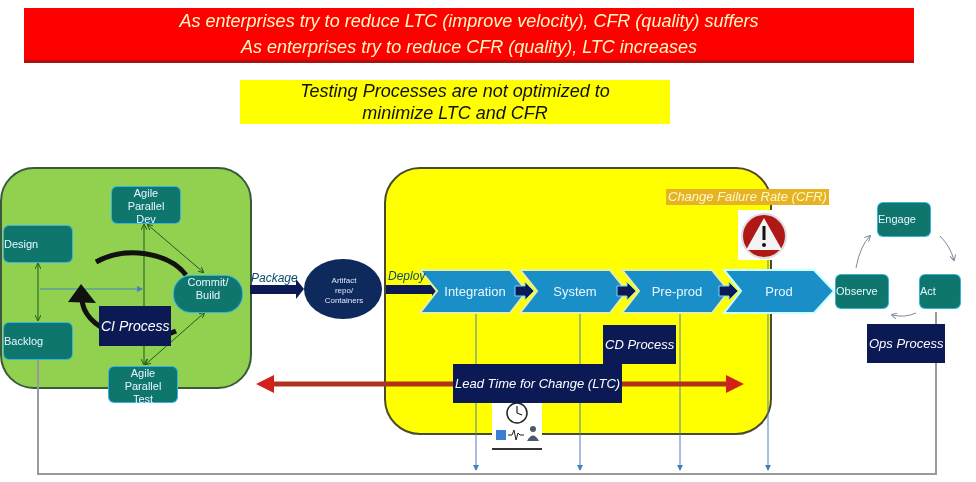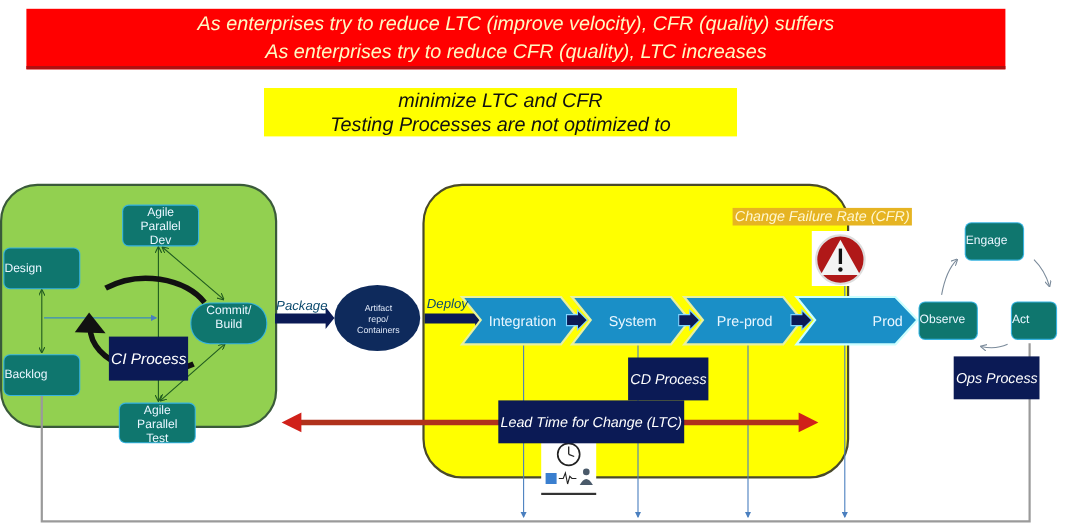--- a/index.html
+++ b/index.html
@@ -16,22 +16,22 @@
     svg { position: absolute; left: 0; top: 0; }
   </style>
 </head>
 <body>
 
 <div class="abs banner-red">
   <div>As enterprises try to reduce LTC (improve velocity), CFR (quality) suffers</div>
   <div>As enterprises try to reduce CFR (quality), LTC increases</div>
 </div>
 <div class="abs banner-yellow">
+  <div>Testing Processes are not optimized to</div>
   <div>minimize LTC and CFR</div>
-  <div>Testing Processes are not optimized to</div>
 </div>
 
 <div class="abs ci-panel"></div>
 <div class="abs cd-panel"></div>
 
 <svg width="976" height="482">
   <defs>
     <marker id="ah-g" markerWidth="6" markerHeight="6" refX="5" refY="3" orient="auto">
         <path d="M0,0 L6,3 L0,6" fill="none" stroke="#1f5a1f" stroke-width="1"></path>
       </marker>
@@ -133,22 +133,22 @@
 <div class="abs" style="left:306px;top:276px;width:76px;text-align:center;color:#dfe8f8;font-size:8px;line-height:10px;">
   <div>Artifact</div>
   <div>repo/</div>
   <div>Containers</div>
 </div>
 <div class="abs label-italic" style="left:388px;top:269px;">Deploy</div>
 
 <div class="abs" style="left:437px;top:284px;width:76px;text-align:center;color:#e9f6ff;font-size:13px;">Integration</div>
 <div class="abs" style="left:537px;top:284px;width:76px;text-align:center;color:#e9f6ff;font-size:13px;">System</div>
 <div class="abs" style="left:639px;top:284px;width:76px;text-align:center;color:#e9f6ff;font-size:13px;">Pre-prod</div>
-<div class="abs" style="left:741px;top:284px;width:76px;text-align:center;color:#e9f6ff;font-size:13px;padding-left:28px;">Prod</div>
-<div class="abs tag-dark" style="left:571px;top:325px;font-size:13px;line-height:15px;">CD Process</div>
+<div class="abs" style="left:741px;top:284px;width:76px;text-align:center;color:#e9f6ff;font-size:13px;">Prod</div>
+<div class="abs tag-dark" style="left:603px;top:325px;font-size:13px;line-height:15px;">CD Process</div>
 
 <div class="abs tag-orange" style="left:666px;top:189px;line-height:16px;">Change Failure Rate (CFR)</div>
 
 <div class="abs tag-dark" style="left:453px;top:364px;font-size:13px;line-height:15px;">Lead Time for Change (LTC)</div>
 
 <div class="abs box" style="left:878px;top:203px;width:52px;height:33px;">
   <span>Engage</span>
 </div>
 <div class="abs box" style="left:836px;top:275px;width:52px;height:33px;">
   <span>Observe</span>

